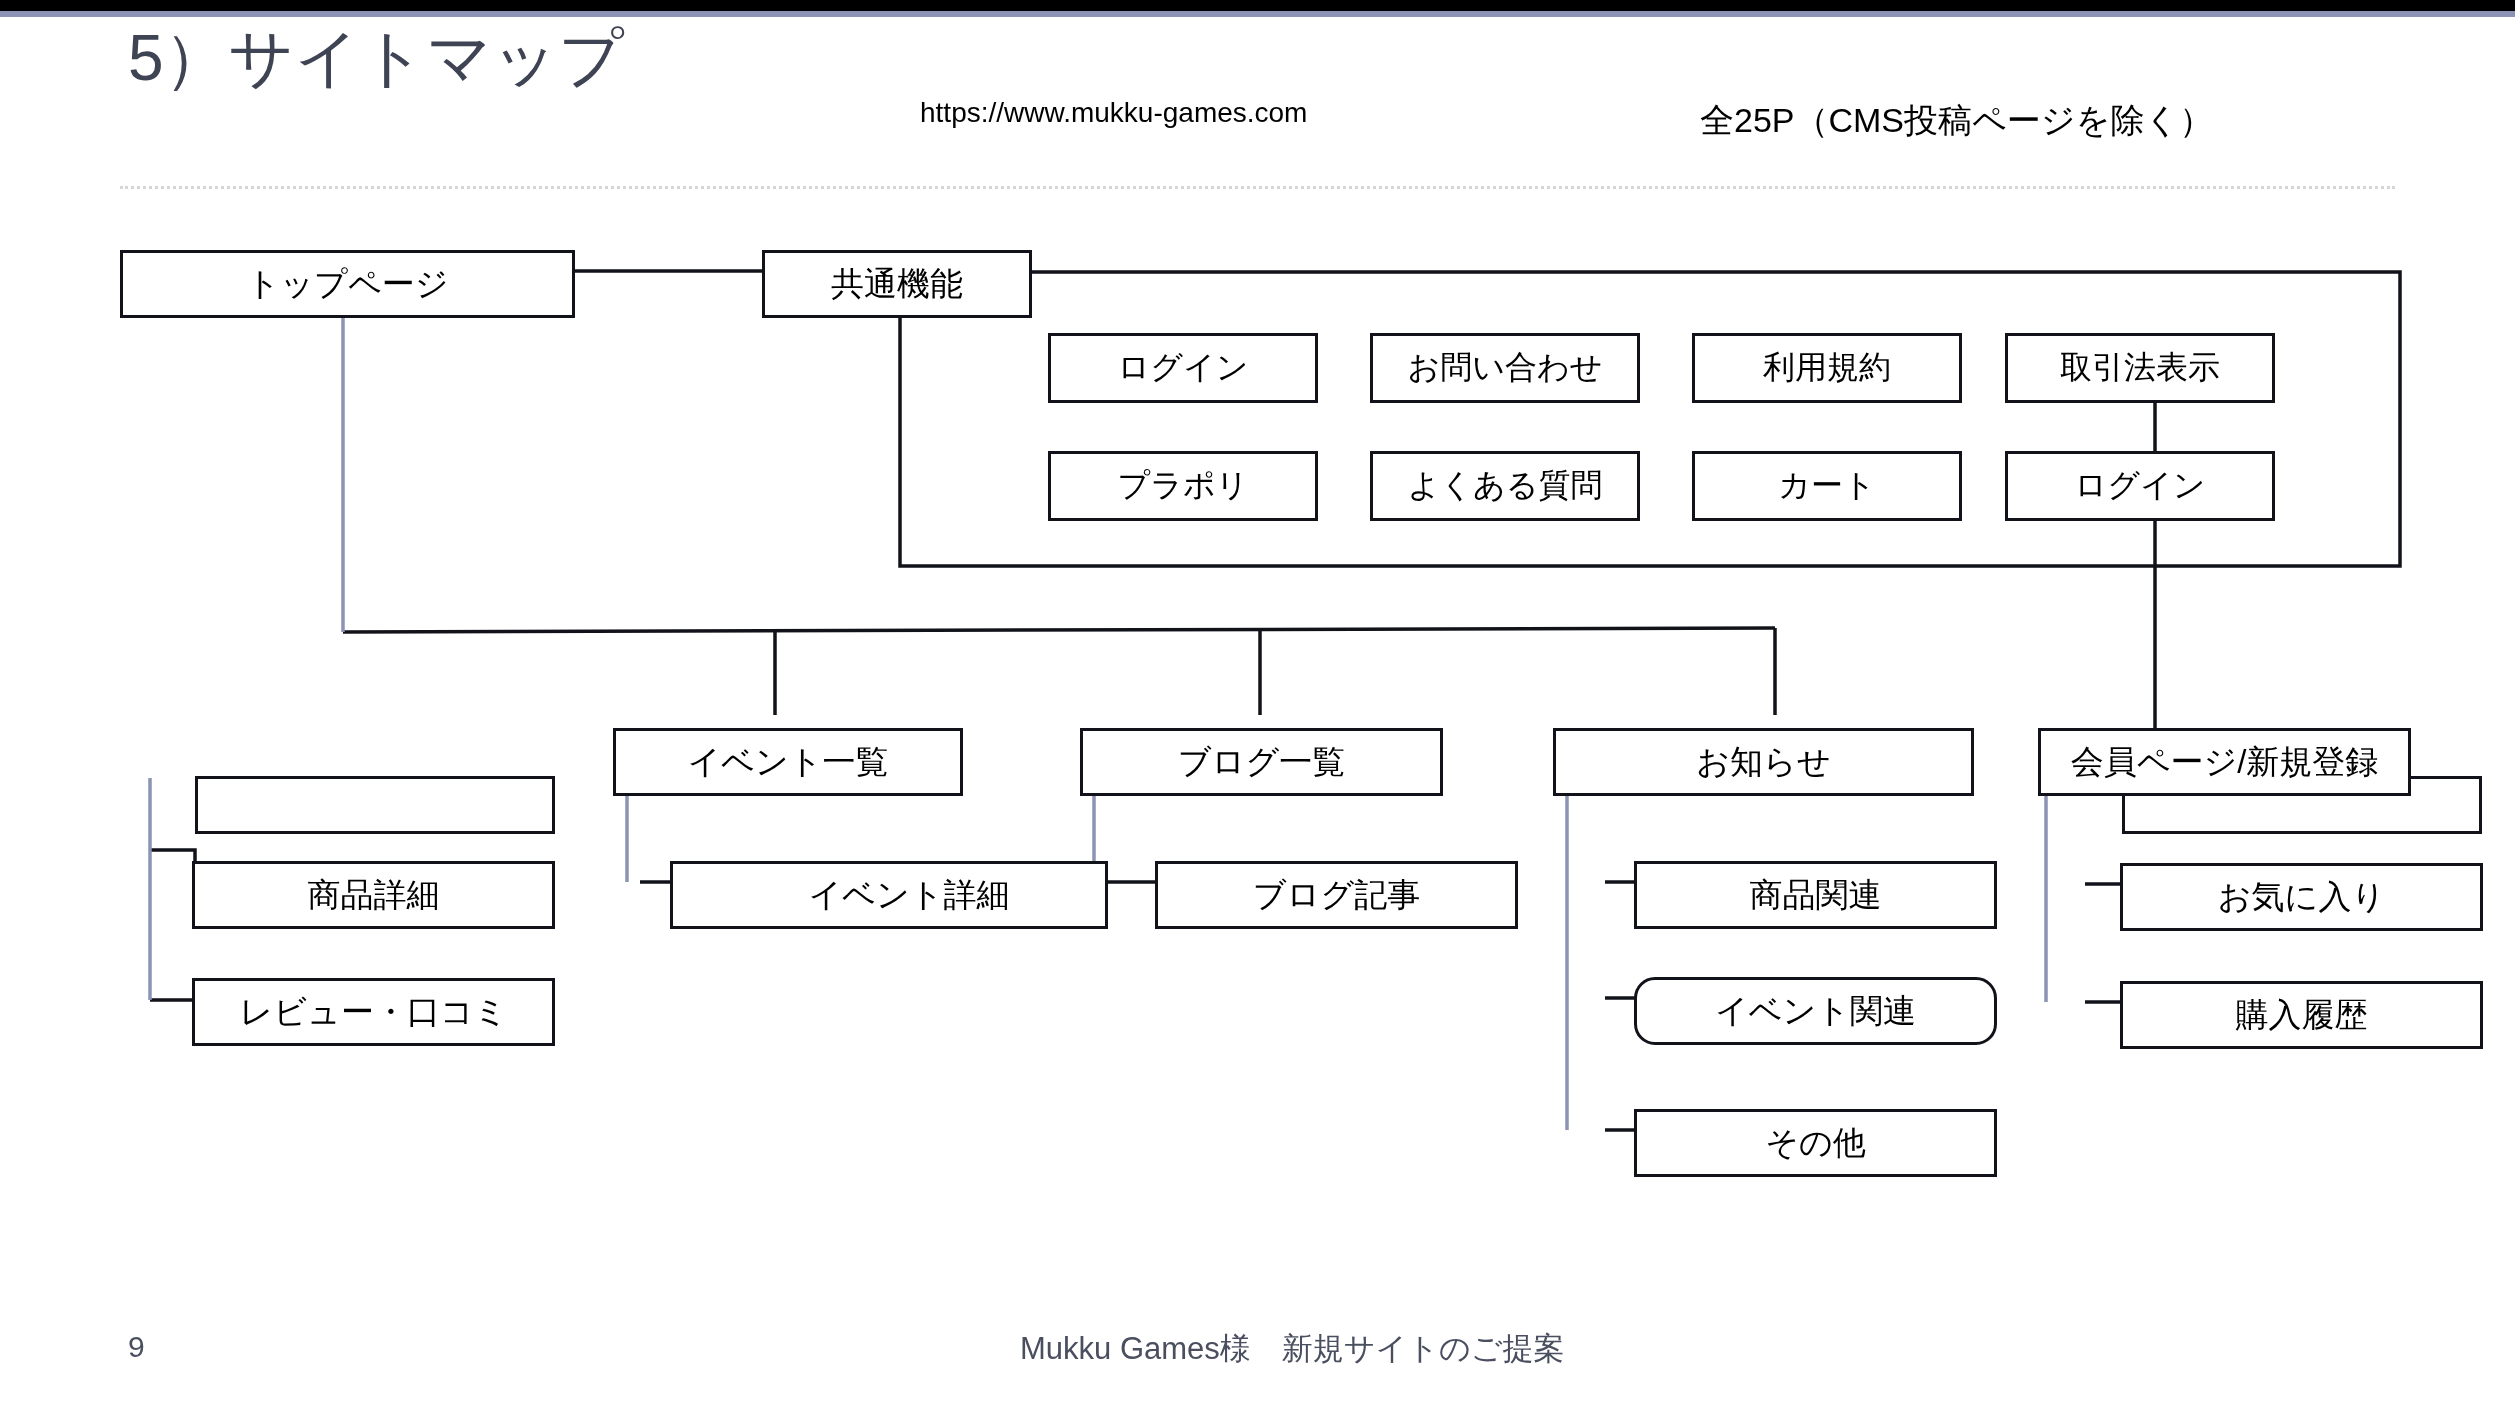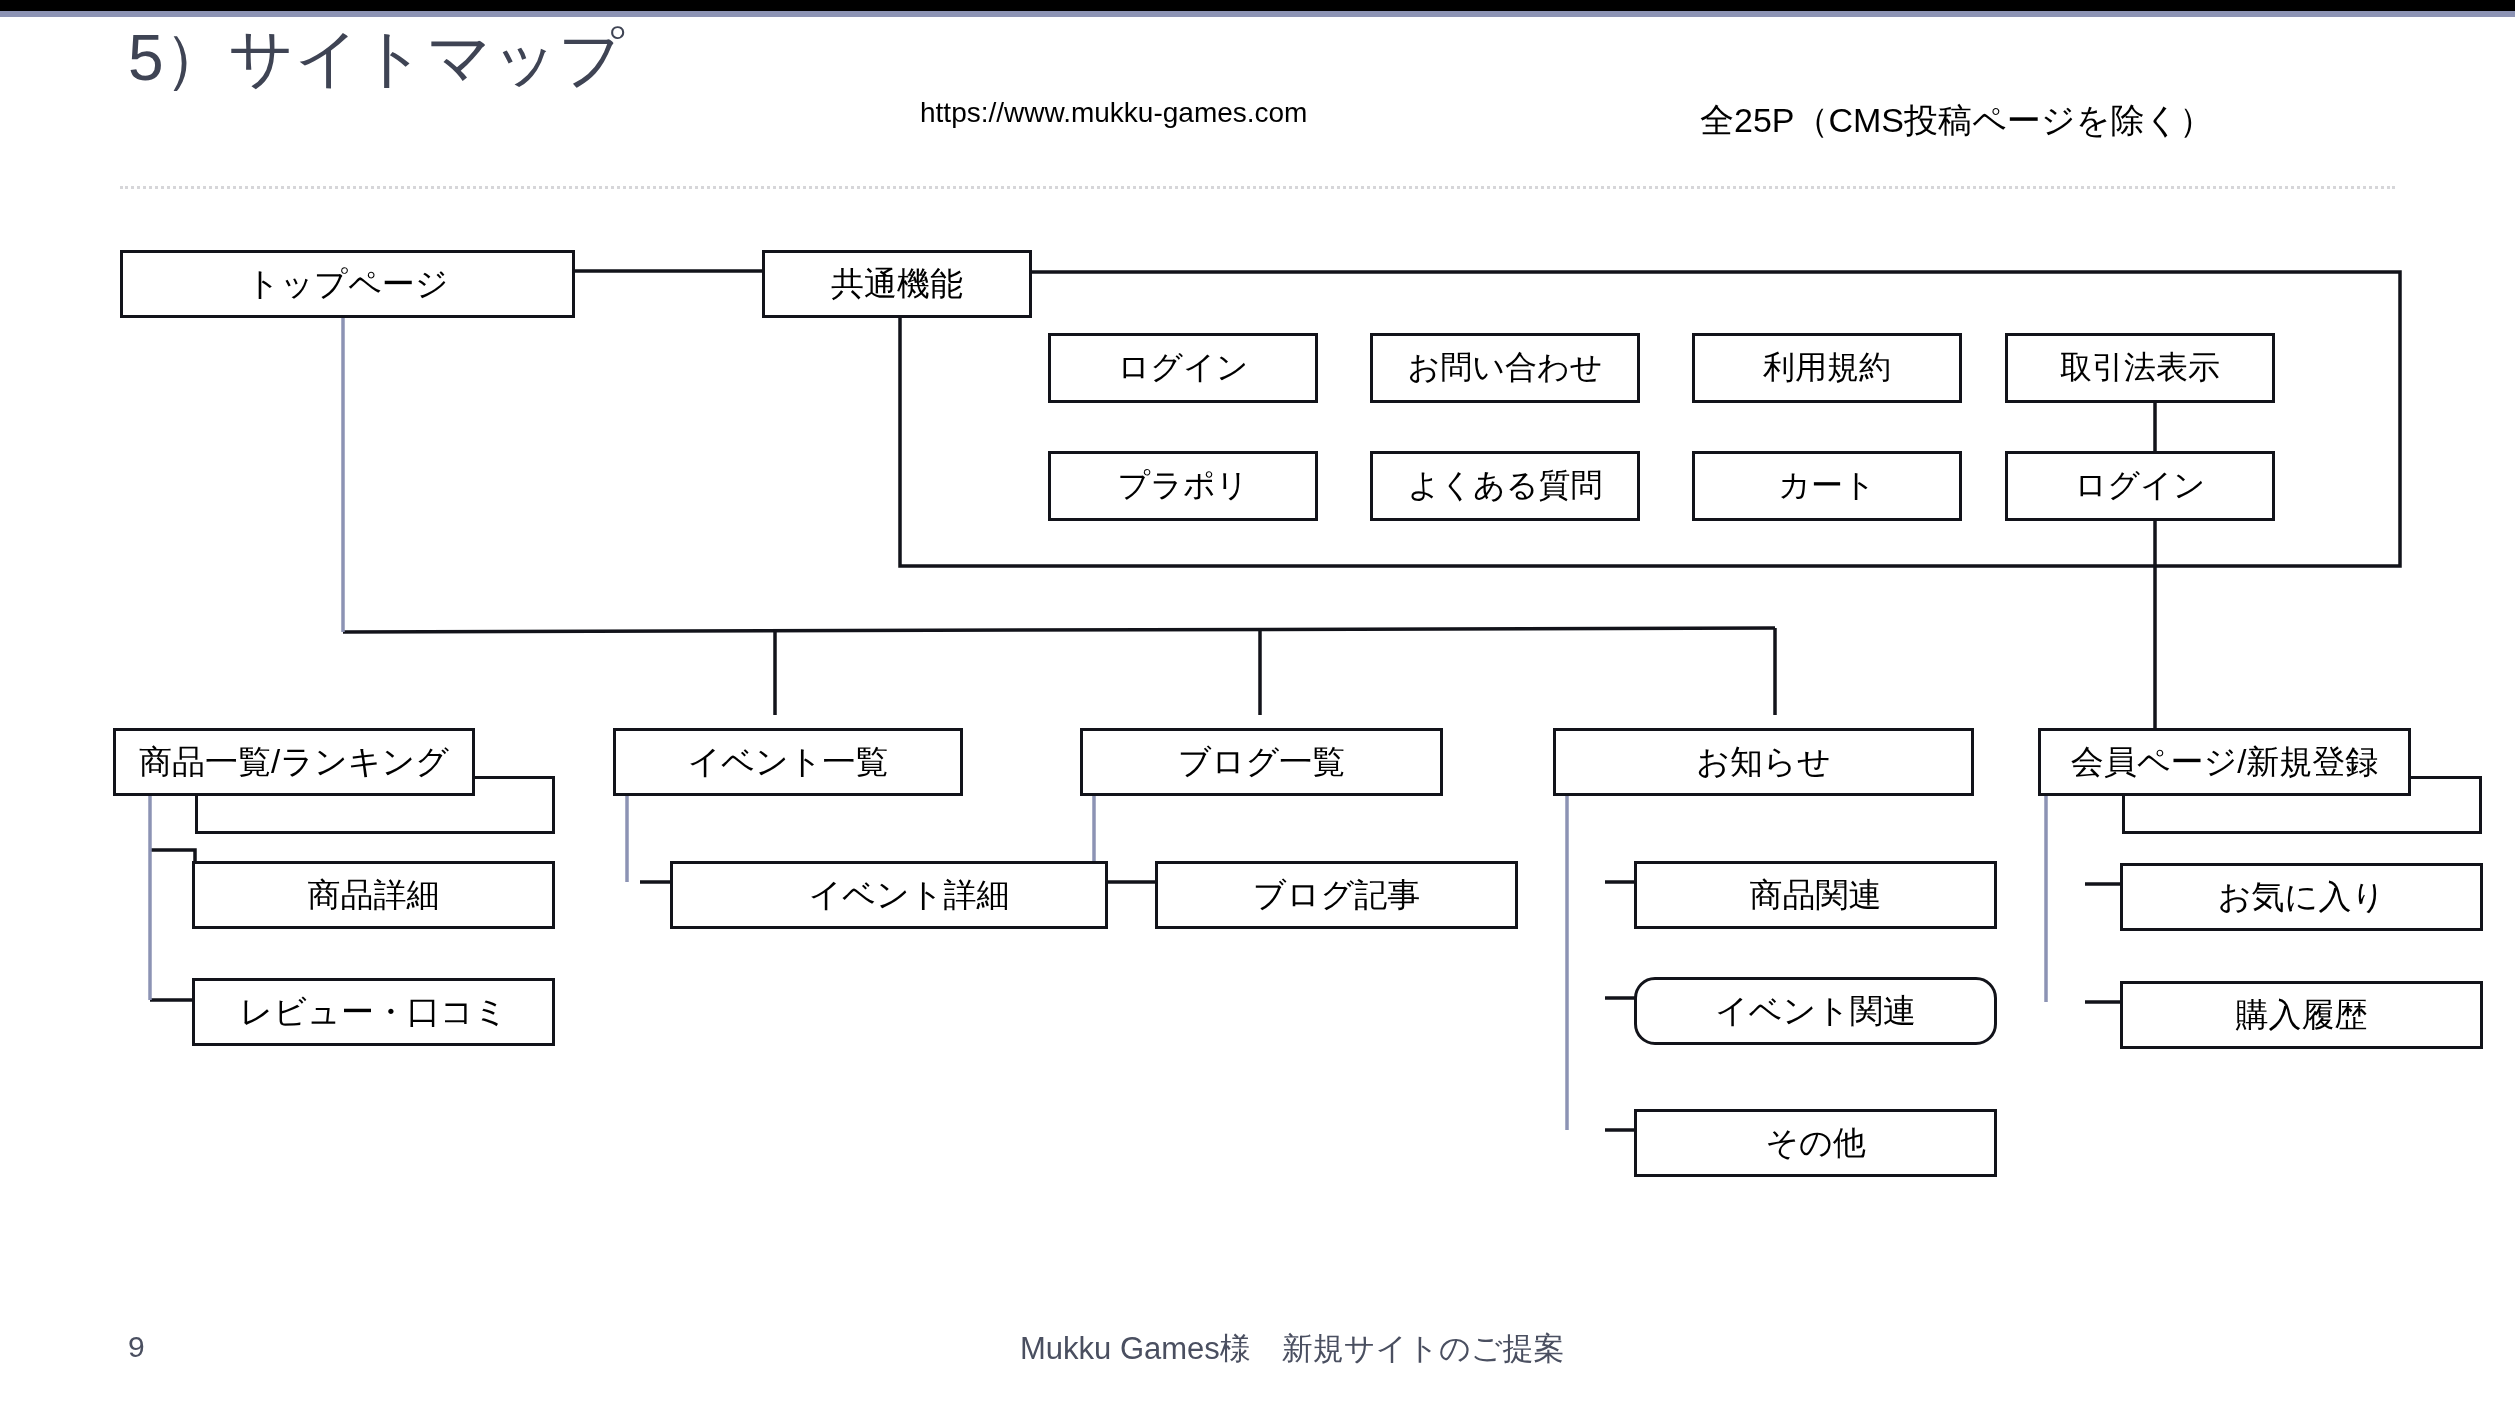--- a/index.html
+++ b/index.html
@@ -185,23 +185,20 @@
     <span>よくある質問</span>
   </div>
   <div class="node small" style="left:1692px; top:438px; width:270px; height:70px;">
     <span>カート</span>
   </div>
   <div class="node small" style="left:2005px; top:438px; width:270px; height:70px;">
     <span>ログイン</span>
   </div>
 
   <div class="node ghost" style="left:195px; top:763px; width:360px; height:58px;"></div>
-  <div class="node" style="left:113px; top:715px; width:362px; height:68px;">
-    <span>商品一覧/ランキング</span>
-  </div>
   <div class="node" style="left:192px; top:848px; width:363px; height:68px;">
     <span>商品詳細</span>
   </div>
   <div class="node" style="left:192px; top:965px; width:363px; height:68px;">
     <span>レビュー・口コミ</span>
   </div>
 
   <div class="node" style="left:613px; top:715px; width:350px; height:68px;">
     <span>イベント一覧</span>
   </div>

